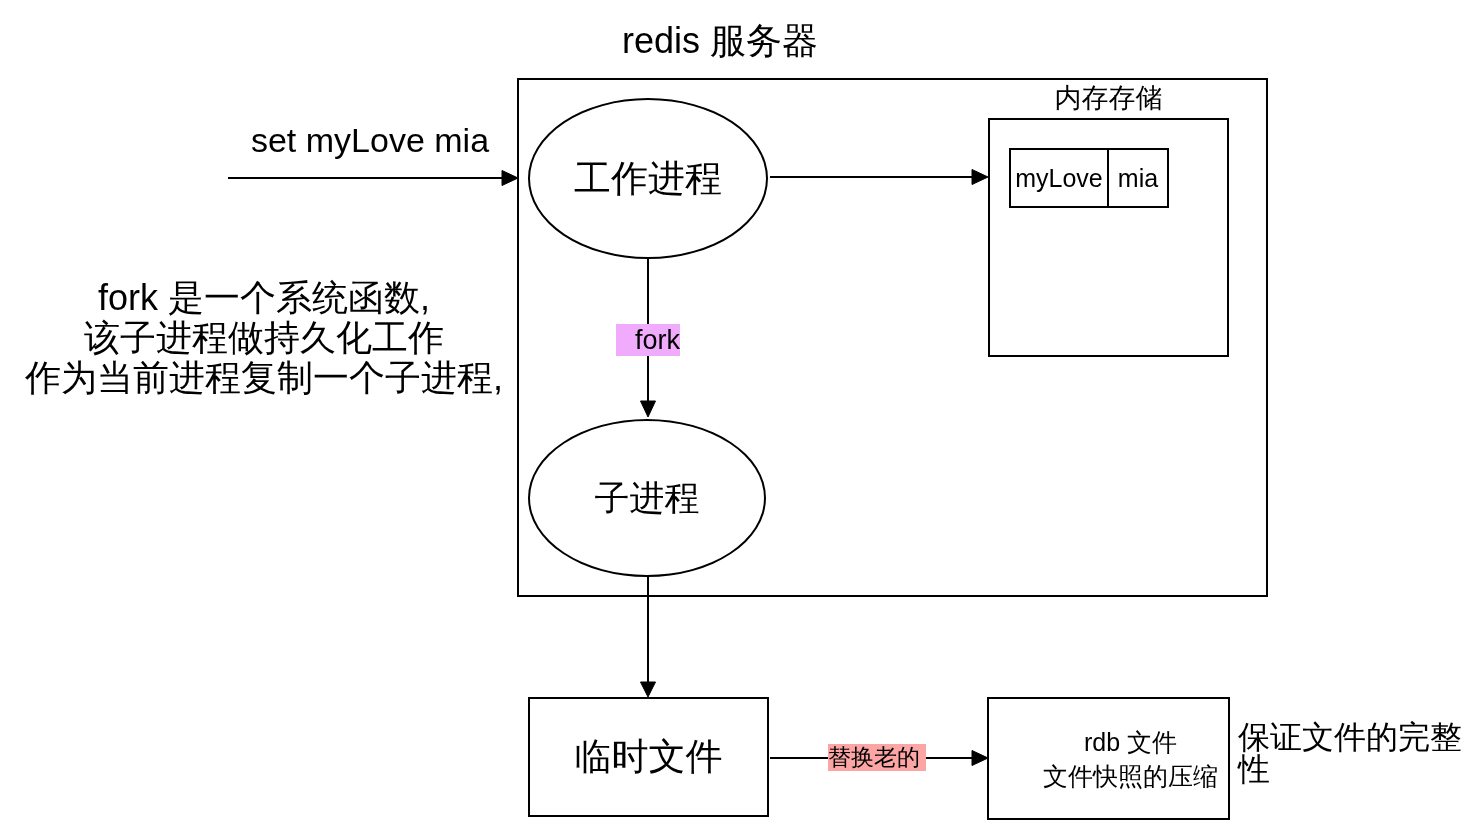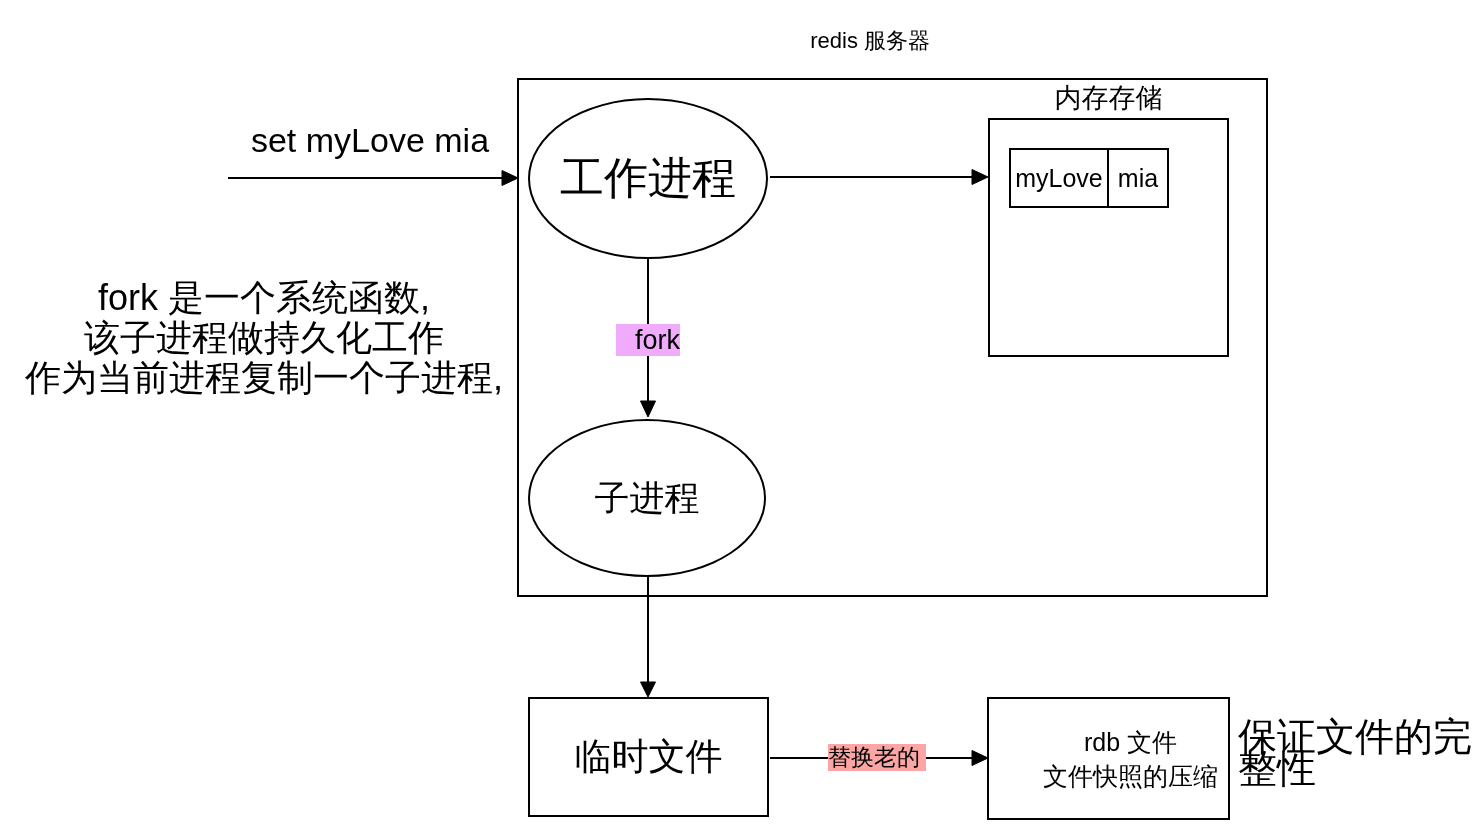--- a/index.html
+++ b/index.html
@@ -42,26 +42,26 @@
     justify-content: center;
   }
   .col-flex {
     display: flex;
     flex-direction: column;
     align-items: center;
     justify-content: center;
   }
   .title {
     left: 510px; top: 20px; width: 420px; height: 42px;
-    font-size: 22px; line-height: 42px;
-    text-align: right;
+    font-size: 36px; line-height: 42px;
+    text-align: center;
     z-index: 2;
   }
   .server-box { left: 517px; top: 78px; width: 751px; height: 519px; }
-  .worker-ellipse { left: 528px; top: 98px; width: 240px; height: 161px; font-size: 44px; }
+  .worker-ellipse { left: 528px; top: 98px; width: 240px; height: 161px; font-size: 37px; }
   .child-ellipse  { left: 528px; top: 419px; width: 238px; height: 158px; font-size: 35px; }
   .mem-label {
     left: 988px; top: 83px; width: 241px; height: 30px;
     font-size: 27px; line-height: 30px; text-align: center; z-index: 2;
   }
   .mem-box { left: 988px; top: 118px; width: 241px; height: 239px; background: #ffffff; }
   .kv-table {
     position: absolute;
     left: 1009px; top: 148px; height: 60px;
     display: flex; z-index: 3;
@@ -90,21 +90,21 @@
   }
   .temp-box { left: 528px; top: 697px; width: 241px; height: 120px; font-size: 37px; background: #ffffff; }
   .rdb-box { left: 987px; top: 697px; width: 243px; height: 123px; font-size: 25px; line-height: 34px; background: #ffffff; padding-left: 44px; }
   .replace-label {
     left: 828px; top: 744px; width: 98px; height: 27px;
     font-size: 23px; line-height: 27px; 
     background: #fca5a5; z-index: 3;
   }
   .integrity-note {
     left: 1238px; top: 721px; width: 238px; height: 32px;
-    font-size: 39px; line-height: 32px; text-align: left; z-index: 2;
+    font-size: 32px; line-height: 32px; text-align: left; z-index: 2;
   }
 </style>
 </head>
 <body>
 
 <div class="canvas">
 
   <svg class="connectors" width="1476" height="835" viewBox="0 0 1476 835" xmlns="http://www.w3.org/2000/svg">
     <g>
       <line x1="228" y1="178" x2="504" y2="178"></line>

